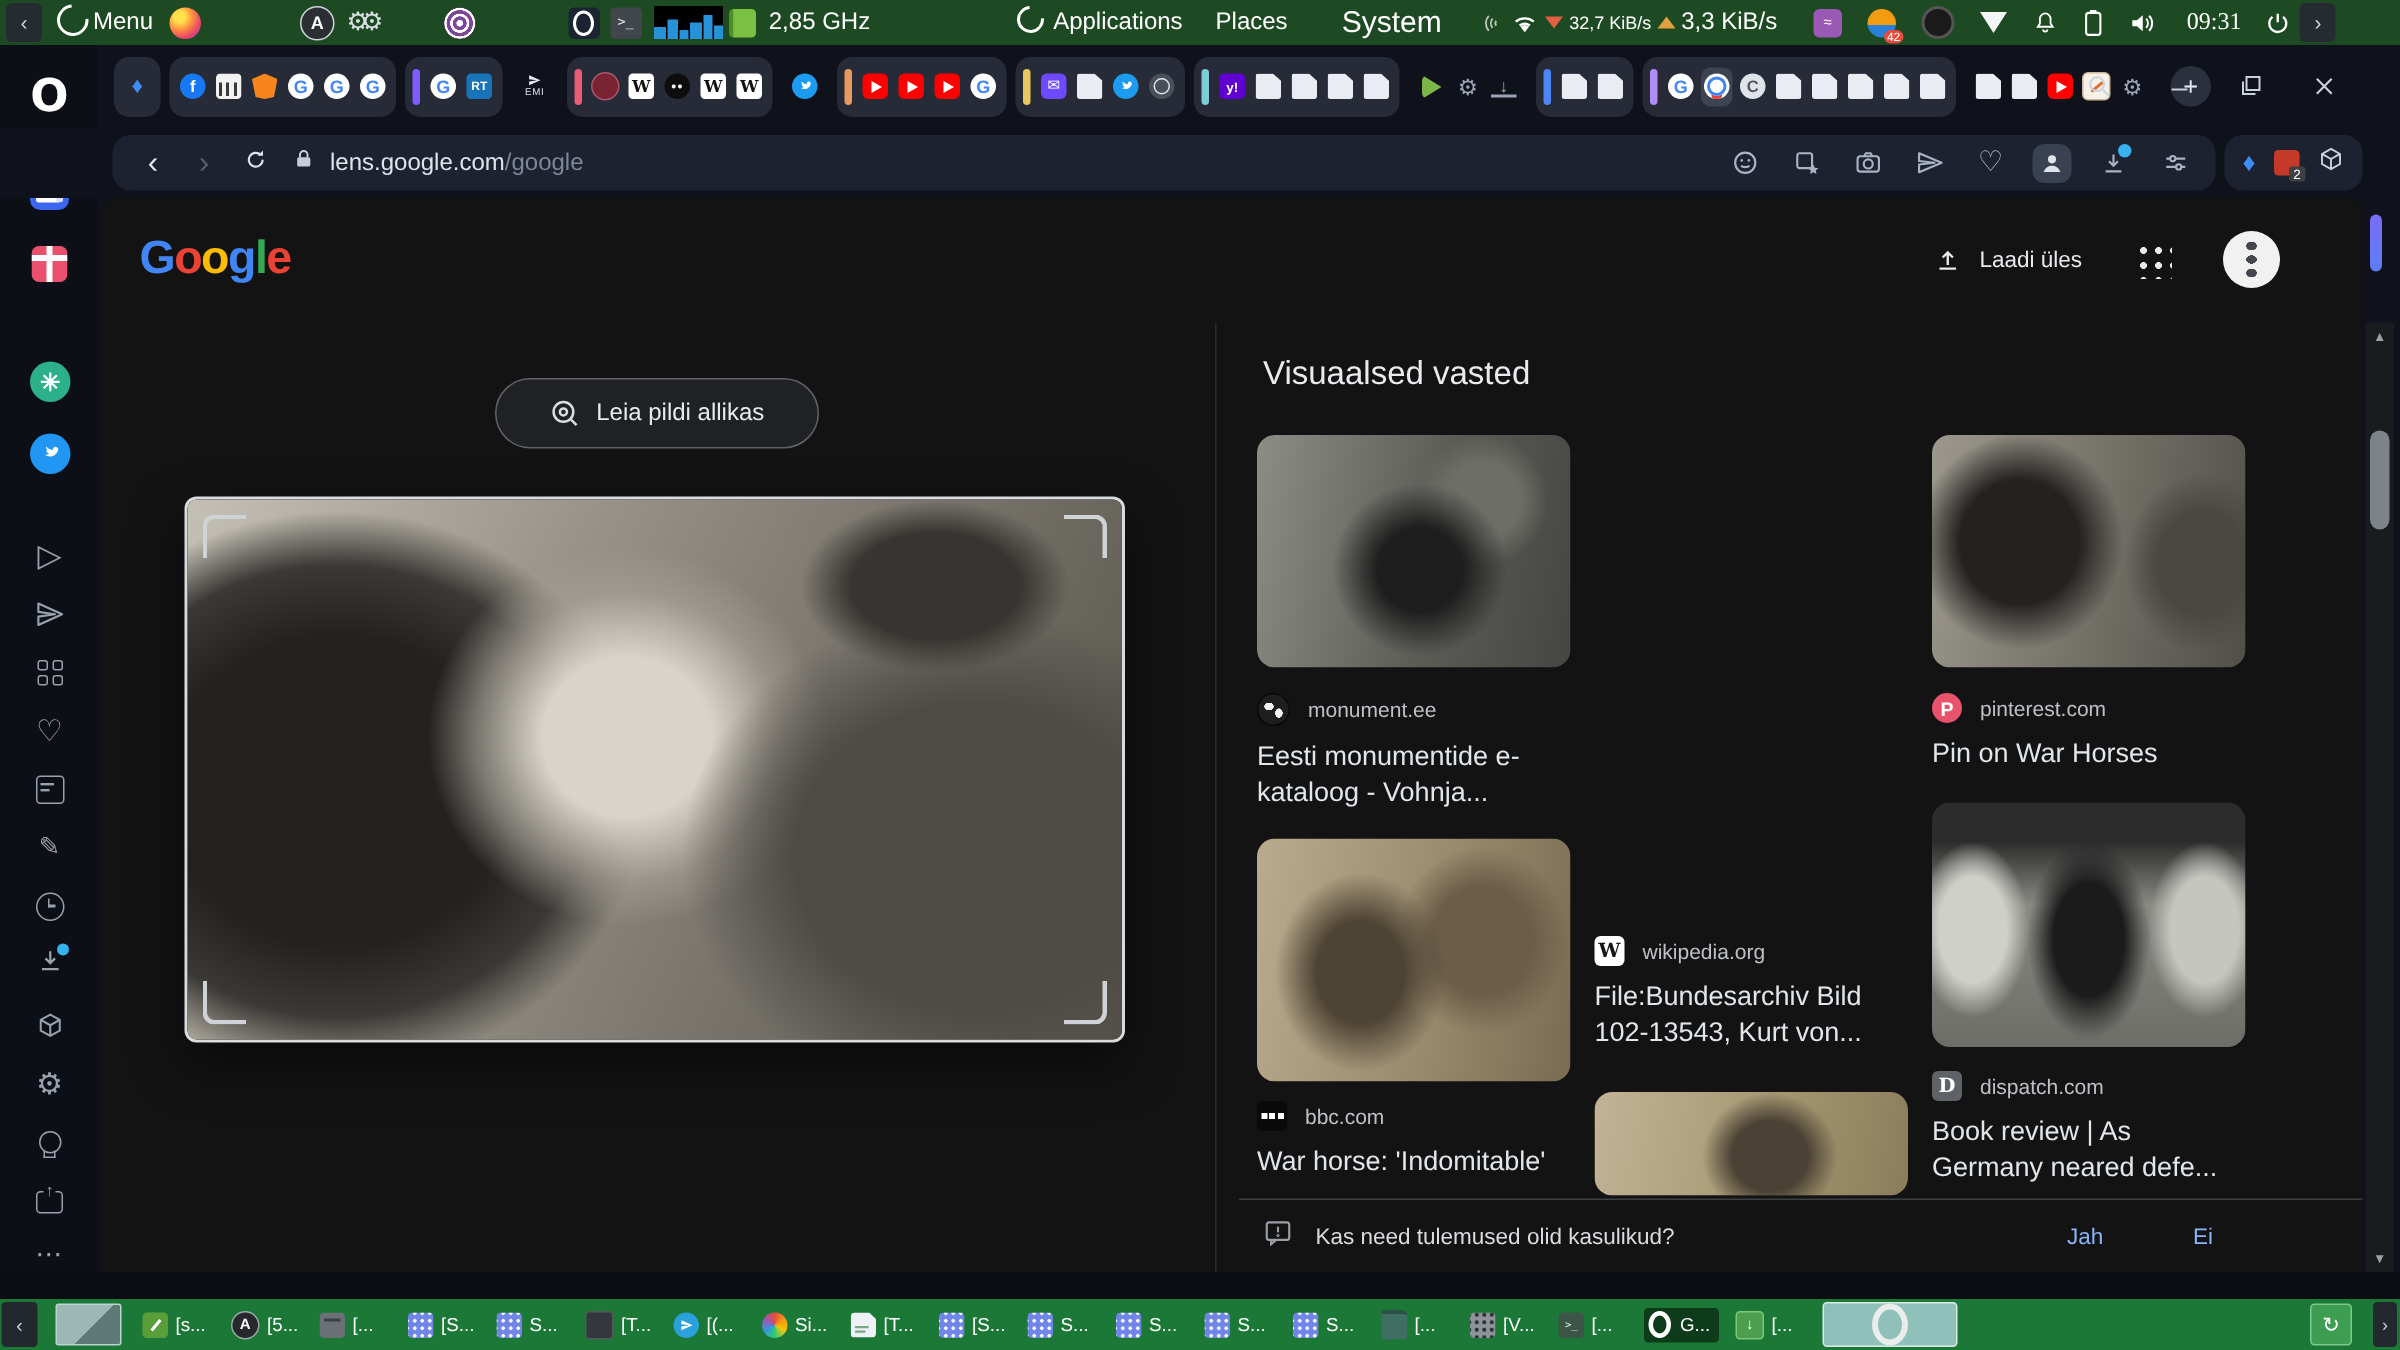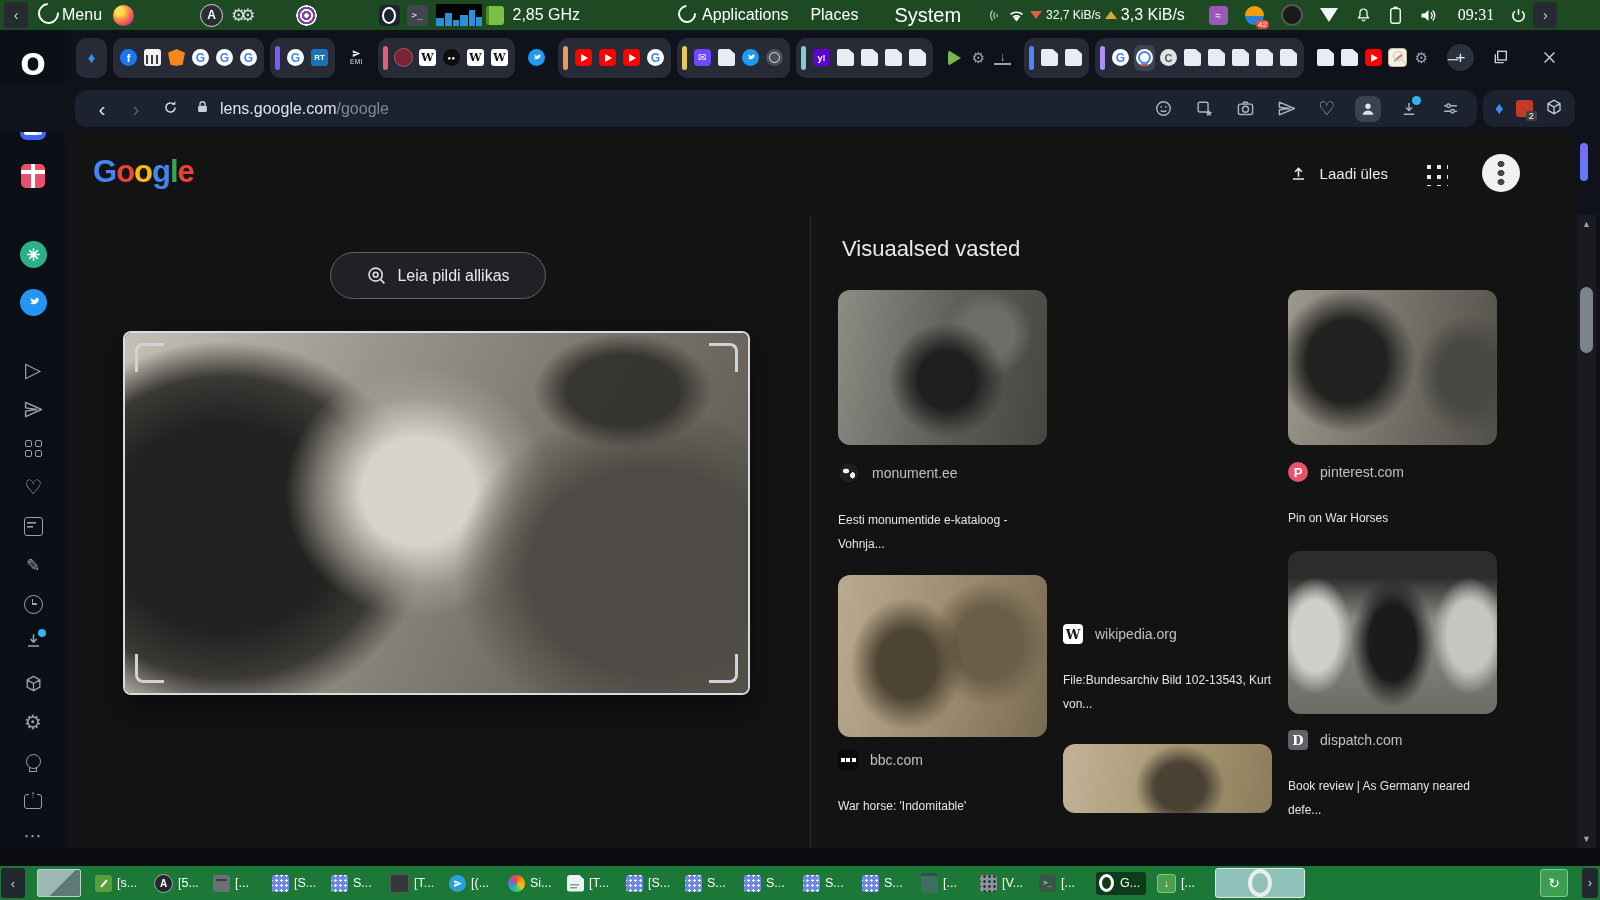--- a/index.html
+++ b/index.html
@@ -130,21 +130,21 @@
   .mode{height:38px;border-radius:20px;background:#202124;color:#e8eaed;font-size:15px;
         display:flex;align-items:center;justify-content:center;padding:0 18px;}
   
   #vdivider{position:absolute;left:742px;top:84px;width:1px;height:632px;background:#2b2c30;}
   #res-title{position:absolute;left:774px;top:104px;color:#e8eaed;font-size:22px;font-weight:500;}
   .col{position:absolute;top:158px;width:209px;}
   #col1{left:770px;} #col2{left:995px;} #col3{left:1220px;}
   .th{width:209px;border-radius:12px;}
   .meta{display:flex;align-items:center;gap:12px;margin-top:17px;}
   .meta .dom{color:#bdc1c6;font-size:14px;}
-  .rtitle{margin-top:24px;color:#e1e6eb;font-size:12px;line-height:24px;}
+  .rtitle{margin-top:8px;color:#e1e6eb;font-size:18px;line-height:24px;}
   .fava{width:20px;height:20px;border-radius:50%;flex:none;}
   .fv-globe{background:#1e1e1e;background-image:radial-gradient(5px 4px at 35% 40%,#f1f1f1 60%,transparent 65%),
             radial-gradient(4px 5px at 68% 62%,#f1f1f1 60%,transparent 65%);border:1px solid #0a0a0a;}
   .fv-wiki{border-radius:4px;background:#fff;color:#161616;font-family:"DejaVu Serif",serif;font-weight:bold;
            font-size:13px;display:flex;align-items:center;justify-content:center;}
   .fv-pin{background:#e8526d;color:#fff;font-weight:bold;font-size:13px;display:flex;align-items:center;justify-content:center;}
   .fv-bbc{border-radius:4px;background:#0a0a0a;display:flex;align-items:center;justify-content:center;gap:1.5px;}
   .fv-bbc i{width:4px;height:4.5px;background:#fff;display:block;}
   .fv-disp{border-radius:4px;background:#5f6368;color:#fff;font-family:"DejaVu Serif",serif;font-weight:bold;
            font-size:13px;display:flex;align-items:center;justify-content:center;}
@@ -742,20 +742,32 @@
           </div>
         <div class="rtitle">Pin on War Horses</div>
         <div class="th th-dispatch" style="margin-top:21px"></div>
         <div class="meta" style="margin-top:16px">
           <span class="fava fv-disp">D</span>
           <span class="dom">dispatch.com</span>
           </div>
         <div class="rtitle">Book review | As Germany neared defe...</div>
       </div>
 
+      <div id="feedback">
+        <span id="fb-icon">
+          <svg width="20" height="20" viewBox="0 0 24 24" fill="none" stroke="#9aa0a6" stroke-width="1.7">
+              <rect x="3" y="3.5" width="18" height="14" rx="2"></rect>
+              <path d="M6.5 17.5V21l4-3.5"></path>
+              <path d="M12 7v4.5"></path>
+              <circle cx="12" cy="14" r="0.4" fill="#9aa0a6"></circle>
+            </svg></span>
+        <span id="fb-q">Kas need tulemused olid kasulikud?</span>
+        <span id="fb-yes">Jah</span>
+        <span id="fb-no">Ei</span>
+      </div>
     </div>
 
     <div id="scrollbar">
       <span id="sb-up">▲</span>
       <span id="sb-thumb"></span>
       <span id="sb-down">▼</span>
     </div>
     <span class="mini-dn" style="left:1500px">▼</span>
     <span class="mini-dn" style="left:1524px">▼</span>
     <div id="btm-strip"></div>

